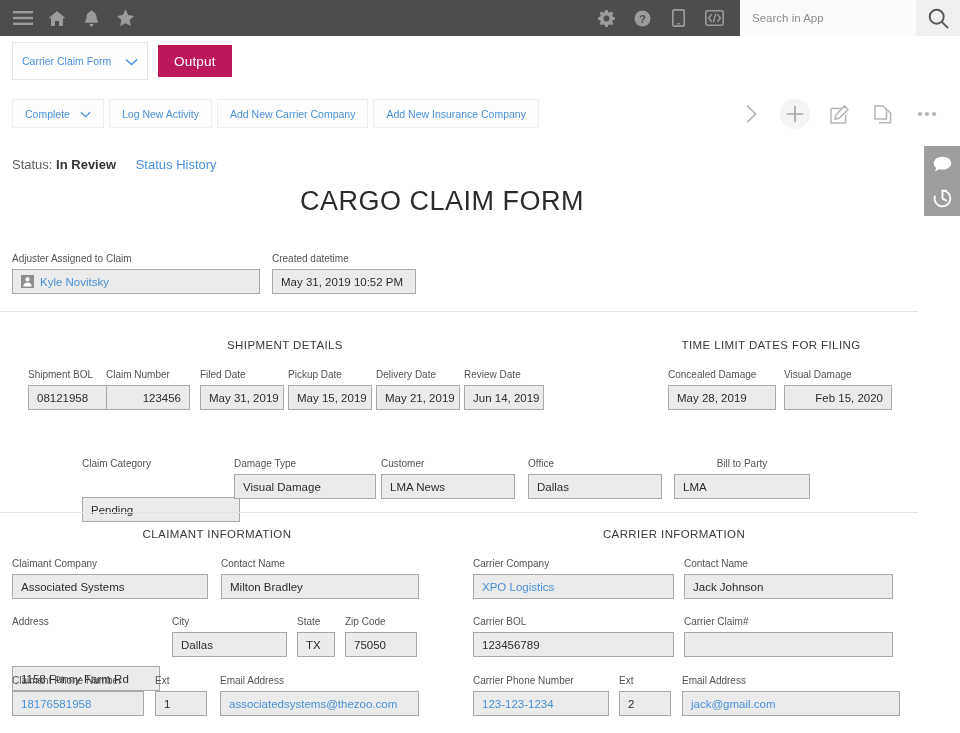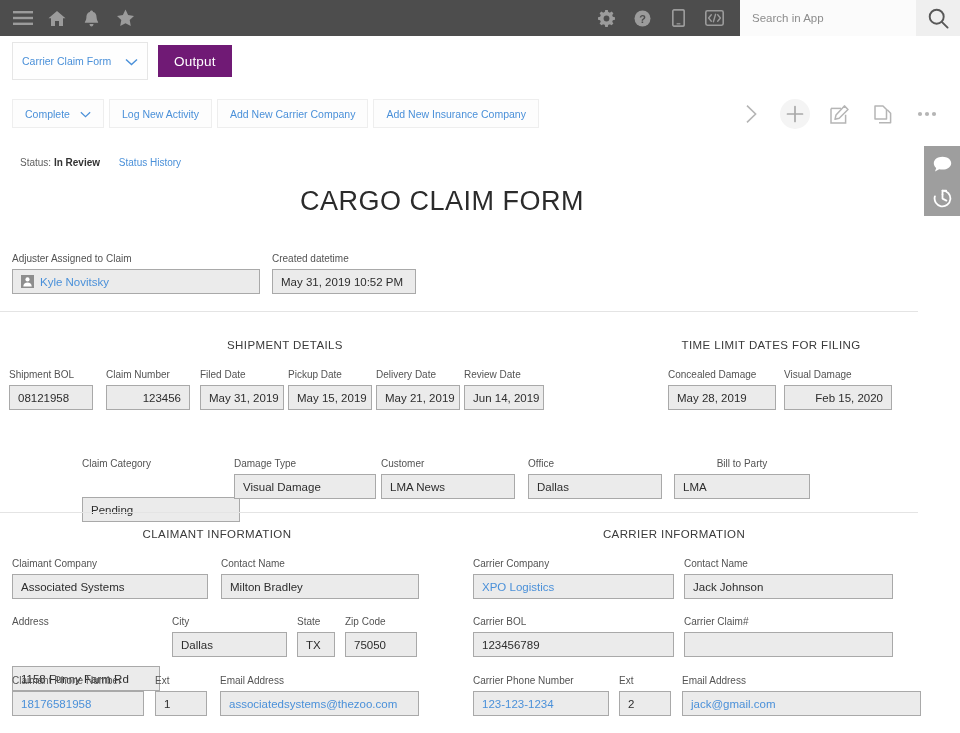--- a/index.html
+++ b/index.html
@@ -46,41 +46,41 @@
     position:absolute; top:42px; left:12px; display:flex; align-items:center;
   }
   .formselect {
     width:136px; height:38px; border:1px solid #e6e6e6; background:#fefefe;
     display:flex; align-items:center; justify-content:space-between;
     padding:0 9px; cursor:pointer;
   }
   .formselect .fs-label { font-size:10.5px; color:#4a90d9; }
   .chev { color:#4a90d9; }
   .btn-output {
-    margin-left:10px; background:#701a75; color:#fff; border:none;
+    margin-left:10px; background:#be185d; color:#fff; border:none;
     height:32px; padding:0 16px; font-size:13.5px; cursor:pointer;
     font-family:"Liberation Sans", sans-serif; letter-spacing:.2px;
   }
 
   
   .row-actions { position:absolute; top:99px; left:12px; display:flex; align-items:center; }
   .abtn {
     height:29px; border:1px solid #eeeeee; background:#fdfdfd;
     display:flex; align-items:center; padding:0 12px;
     font-size:10.5px; color:#4a90d9; margin-right:5px; cursor:pointer;
     white-space:nowrap;
   }
   .abtn .chev { margin-left:10px; }
 
   .row-icons { position:absolute; top:99px; right:18px; display:flex; align-items:center; gap:14px; }
   .ric { width:30px;height:30px;display:flex;align-items:center;justify-content:center;color:#b5b5b5;cursor:pointer; }
   .ric.plus { background:#f4f4f4; border-radius:50%; color:#a8a8a8; }
 
   
-  .statusline { position:absolute; top:157px; left:20px; font-size:10px; color:#5f5f5f; }
+  .statusline { position:absolute; top:157px; left:12px; font-size:13px; color:#5f5f5f; }
   .statusline .sv { font-weight:bold; color:#333; }
   .statusline .slink { color:#4a90d9; margin-left:16px; cursor:pointer; }
 
   
   .form-title {
     position:absolute; top:186px; left:0; width:884px; text-align:center;
     font-size:27px; color:#2b2b2b; letter-spacing:.5px;
   }
 
   
@@ -270,21 +270,21 @@
     <div class="fbox" style="width:144px;">
       <span>May 31, 2019 10:52 PM</span>
     </div>
   </div>
 
   <div class="divider" style="top:311px;"></div>
 
   <div class="sechead" style="left:12px; top:339px; width:546px;">SHIPMENT DETAILS</div>
   <div class="sechead" style="left:640px; top:339px; width:262px;">TIME LIMIT DATES FOR FILING</div>
 
-  <div class="field" style="left:9px; top:369px;">
+  <div class="field" style="left:28px; top:369px;">
     <div class="flabel">Shipment BOL</div>
     <div class="fbox" style="width:84px;">
       <span>08121958</span>
     </div>
   </div>
   <div class="field" style="left:106px; top:369px;">
     <div class="flabel">Claim Number</div>
     <div class="fbox rightal" style="width:84px;">
       <span>123456</span>
     </div>
@@ -453,21 +453,21 @@
     </div>
   </div>
   <div class="field" style="left:619px; top:675px;">
     <div class="flabel">Ext</div>
     <div class="fbox" style="width:52px;">
       <span>2</span>
     </div>
   </div>
   <div class="field" style="left:682px; top:675px;">
     <div class="flabel">Email Address</div>
-    <div class="fbox link" style="width:239px;">
+    <div class="fbox link" style="width:218px;">
       <span>jack@gmail.com</span>
     </div>
   </div>
 
   <div class="sidedock">
     <div class="sd">
       <svg width="19" height="16" viewBox="0 0 19 16">
           <path d="M9.5 0.8 C14.5 .8 18.2 3.6 18.2 7.2 C18.2 10.8 14.5 13.6 9.5 13.6 C8.3 13.6 7.2 13.45 6.2 13.2 L2 15.4 L3.2 11.9 C1.6 10.65 0.8 9 0.8 7.2 C0.8 3.6 4.5 0.8 9.5 0.8 Z" fill="currentColor"></path>
         </svg>
     </div>

